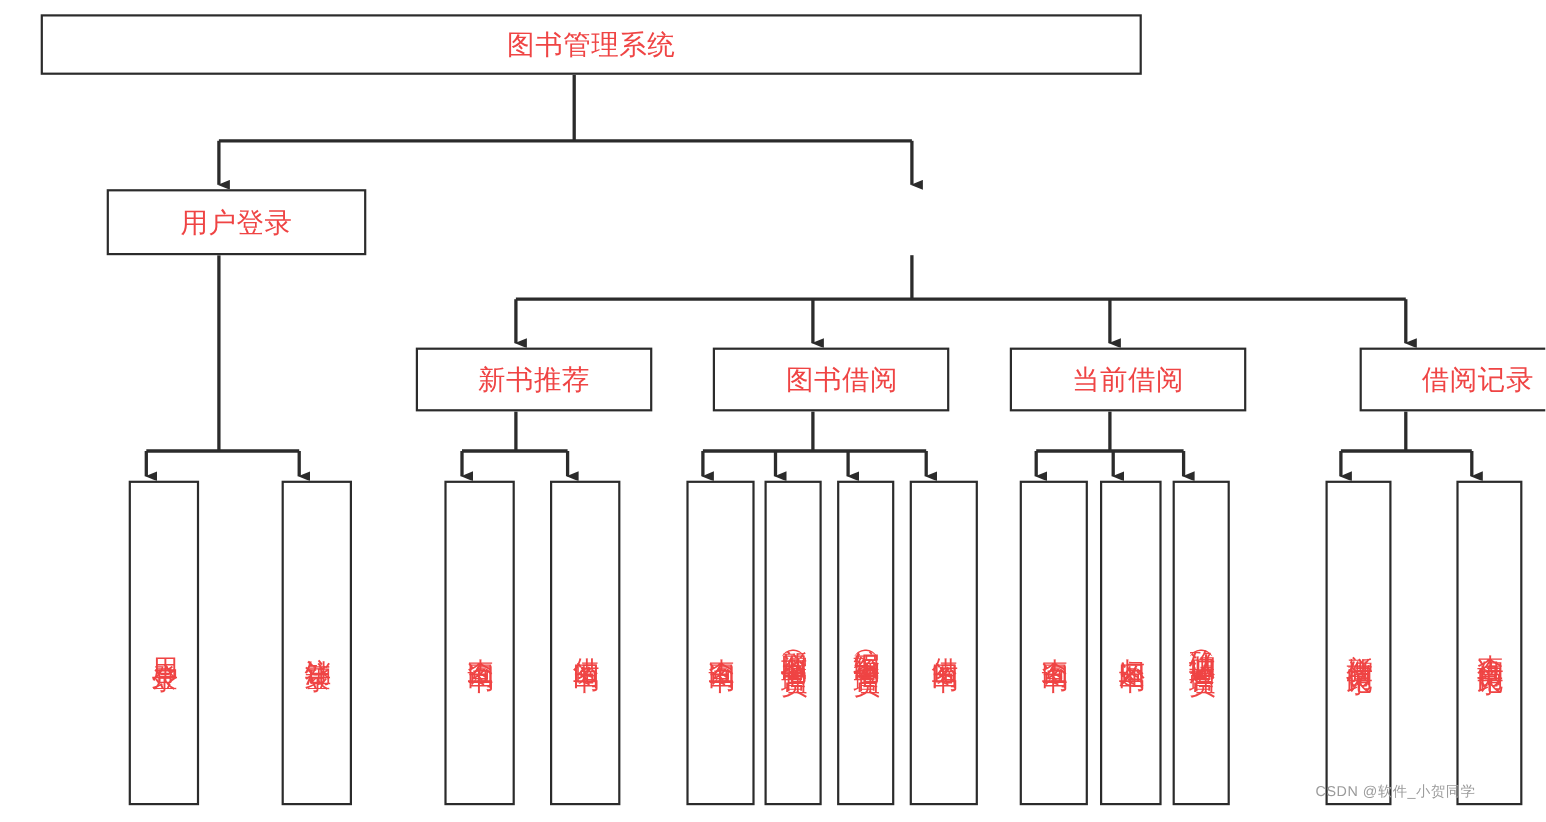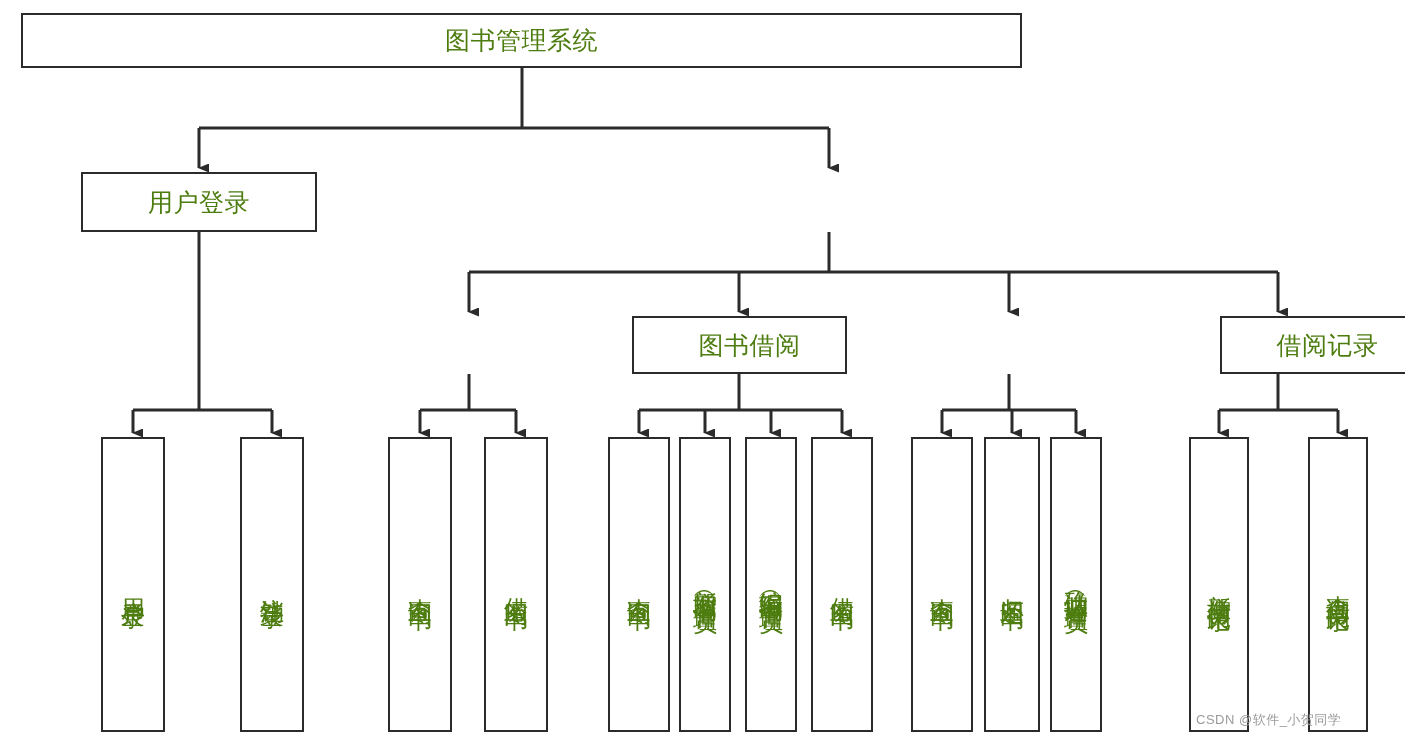--- a/index.html
+++ b/index.html
@@ -25,21 +25,22 @@
     height: 747px;
   }
   .node-box {
     position: absolute;
     box-sizing: border-box;
     border: 2.5px solid #2b2b2b;
     background: #ffffff;
     display: flex;
     align-items: center;
     justify-content: center;
-    color: #4d7c0f;
+    color: #ef4444;
+    margin-left: 16px;
   }
   .node-box.horizontal {
     font-size: 25px;
     letter-spacing: 0.5px;
   }
   .node-box.vertical {
     writing-mode: vertical-rl;
     text-orientation: upright;
     font-size: 24px;
     letter-spacing: 3px;
@@ -111,22 +112,28 @@
   </svg>
 
   <div class="node-box horizontal" style="left: 21px; top: 13px; width: 1001px; height: 55px;">
     <span class="node-label">图书管理系统</span>
   </div>
 
   <div class="node-box horizontal" style="left: 81px; top: 172px; width: 236px; height: 60px;">
     <span class="node-label">用户登录</span>
   </div>
 
+  <div class="node-box horizontal" style="left: 362px; top: 316px; width: 215px; height: 58px;">
+    <span class="node-label">新书推荐</span>
+  </div>
   <div class="node-box horizontal" style="left: 632px; top: 316px; width: 215px; height: 58px; padding-left: 20px;">
     <span class="node-label">图书借阅</span>
+  </div>
+  <div class="node-box horizontal" style="left: 902px; top: 316px; width: 215px; height: 58px;">
+    <span class="node-label">当前借阅</span>
   </div>
   <div class="node-box horizontal" style="left: 1220px; top: 316px; width: 215px; height: 58px;">
     <span class="node-label">借阅记录</span>
   </div>
 
   <div class="node-box vertical" style="left: 101px; top: 437px; width: 64px; height: 295px;">
     <span class="node-label">用户登录</span>
   </div>
   <div class="node-box vertical" style="left: 240px; top: 437px; width: 64px; height: 295px;">
     <span class="node-label">注销登录</span>

